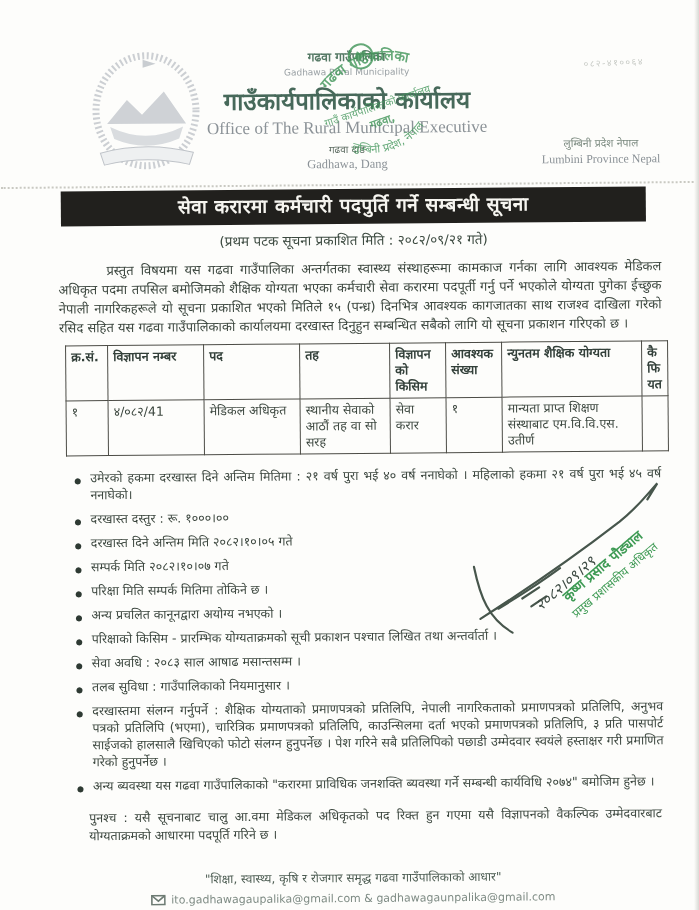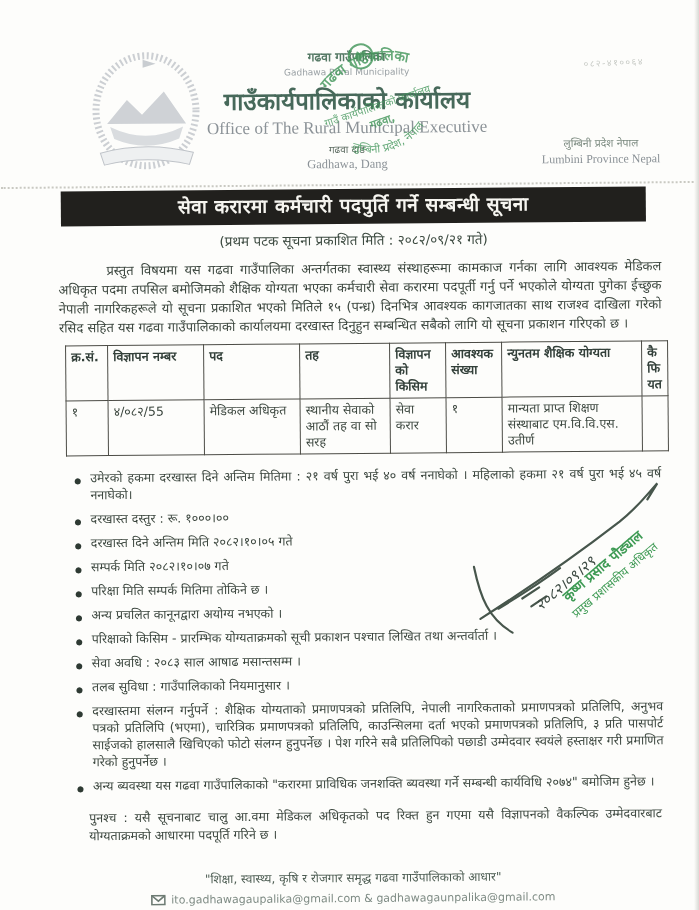--- a/index.html
+++ b/index.html
@@ -144,21 +144,21 @@
             <th>तह</th>
             <th>विज्ञापनको किसिम</th>
             <th>आवश्यक संख्या</th>
             <th>न्युनतम शैक्षिक योग्यता</th>
             <th>कैफियत</th>
           </tr>
       </thead>
       <tbody>
         <tr>
           <td>१</td>
-          <td>४/०८२/55</td>
+          <td>४/०८२/41</td>
           <td>मेडिकल अधिकृत</td>
           <td>स्थानीय सेवाको आठौं तह वा सो सरह</td>
           <td>सेवा करार</td>
           <td>१</td>
           <td>मान्यता प्राप्त शिक्षण संस्थाबाट एम.वि.वि.एस. उतीर्ण</td>
           <td></td>
         </tr>
       </tbody>
     </table>
 

